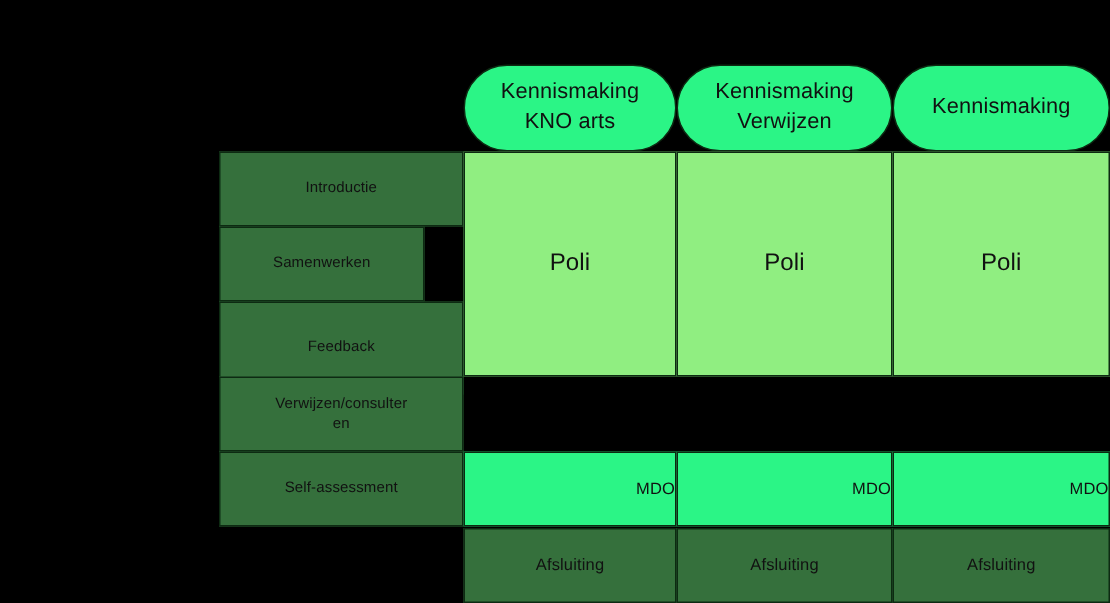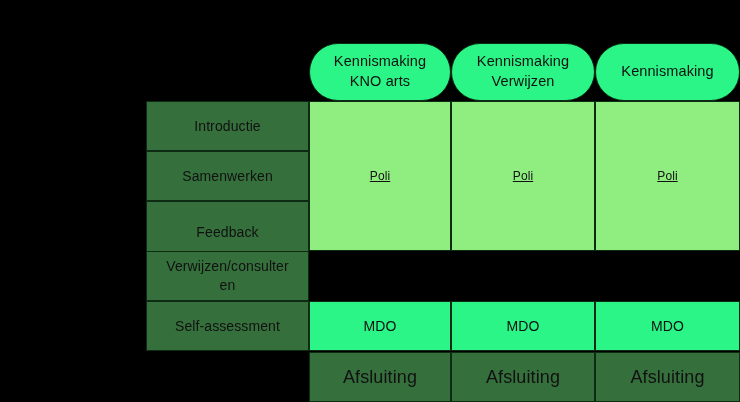--- a/index.html
+++ b/index.html
@@ -49,30 +49,30 @@
 
   
   .dark  { background: #35703c; }
   .bright{ background: #2bf586; }
   .light { background: #90ee81; }
 
   
   .header-cell { font-size: 14.5px; border-radius: 29px; }
 
   
-  .row-label { font-size: 14px; }
+  .row-label { font-size: 10px; }
 
   
-  .poli-cell { font-size: 12px; text-decoration: underline; }
+  .poli-cell { font-size: 16px; }
 
   
-  .mdo-cell { font-size: 14px; }
+  .mdo-cell { font-size: 11px; align-items: flex-end; }
 
   
-  .afsluiting-cell { font-size: 18px; }
+  .afsluiting-cell { font-size: 11px; }
 </style>
 </head>
 <body>
 
 <div id="canvas">
 
   <div class="cell bright header-cell" style="left:309px; top:43px; width:142px; height:58px;">
     <span class="line">Kennismaking</span>
     <span class="line">KNO arts</span>
   </div>
@@ -83,21 +83,21 @@
   </div>
 
   <div class="cell bright header-cell" style="left:595px; top:43px; width:145px; height:58px;">
     <span class="line">Kennismaking</span>
   </div>
 
   <div class="cell dark row-label" style="left:146px; top:101px; width:163px; height:50px;">
     <span class="line">Introductie</span>
   </div>
 
-  <div class="cell dark row-label" style="left:146px; top:151px; width:163px; height:50px;">
+  <div class="cell dark row-label" style="left:146px; top:151px; width:137px; height:50px;">
     <span class="line">Samenwerken</span>
   </div>
 
   <div class="cell dark row-label" style="left:146px; top:201px; width:163px; height:62px;">
     <span class="line">Feedback</span>
   </div>
 
   <div class="cell dark row-label wrap" style="left:146px; top:251px; width:163px; height:50px;">
     <span class="line">Verwijzen/consulter</span>
     <span class="line">en</span>

